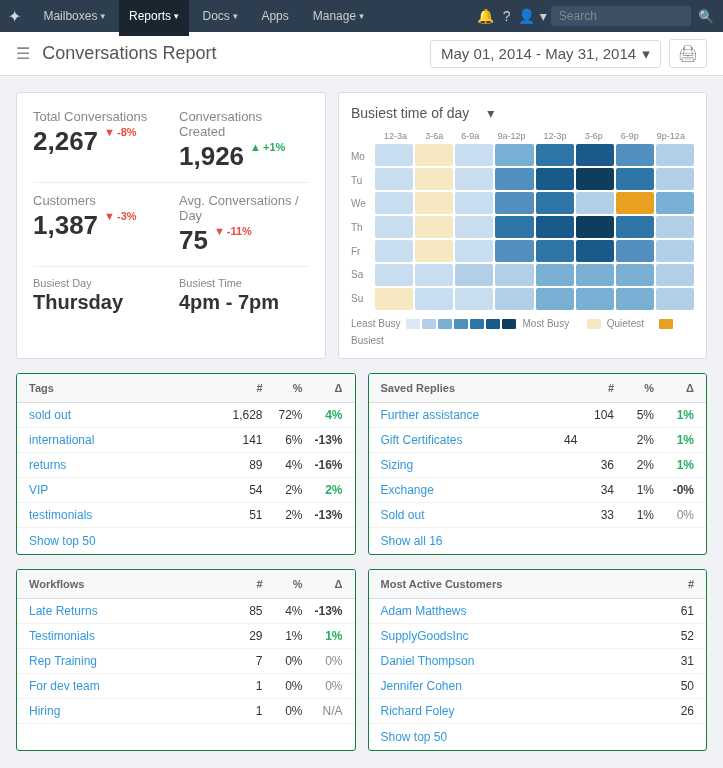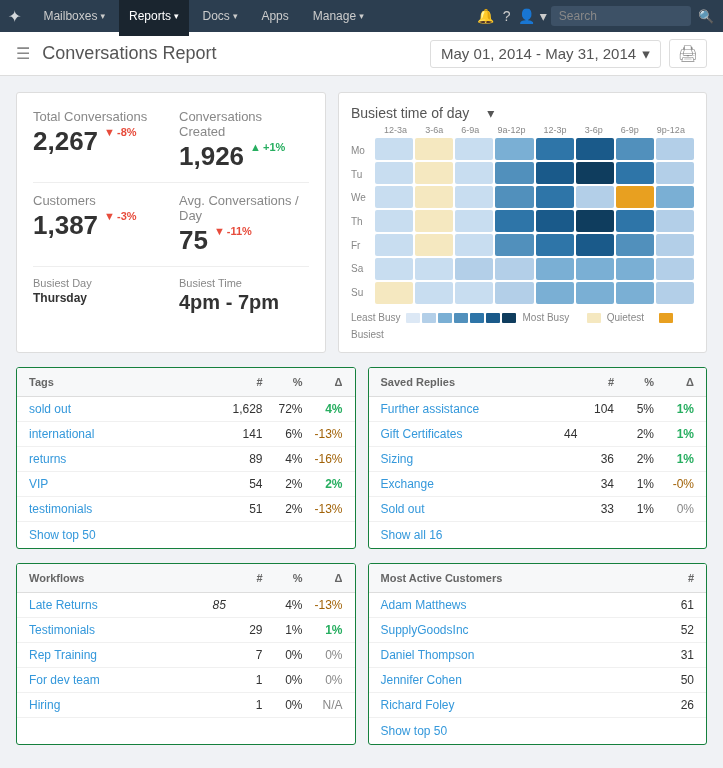--- a/index.html
+++ b/index.html
@@ -107,35 +107,35 @@
       font-size: 11px;
       display: flex;
       align-items: center;
       gap: 2px;
     }
     .delta-down { color: #e74c3c; }
     .delta-up { color: #27ae60; }
     .stat-divider { border: none; border-top: 1px solid #eee; margin: 10px 0; }
     .busiest-row { display: grid; grid-template-columns: 1fr 1fr; gap: 16px; margin-top: 4px; }
     .busiest-label { font-size: 11px; color: #888; margin-bottom: 2px; }
-    .busiest-value { font-size: 12px; font-weight: bold; color: #333; }
+    .busiest-value { font-size: 20px; font-weight: bold; color: #333; }
     .busiest-time-val { font-size: 20px; font-weight: bold; color: #333; }
 
     
     .heatmap-panel {
       background: #fff;
       border: 1px solid #ddd;
       border-radius: 3px;
       padding: 12px;
       flex: 1;
     }
     .heatmap-title {
       font-size: 14px;
       color: #555;
-      margin-bottom: 4px;
+      margin-bottom: 10px;
       display: flex;
       align-items: center;
       gap: 18px;
       cursor: pointer;
     }
     .heatmap-grid-container {
       display: flex;
       gap: 4px;
     }
     .heatmap-row-labels {
@@ -219,21 +219,21 @@
     .tbl-customers .table-header { grid-template-columns: 1fr 40px; }
     .tbl-customers .table-row-item { grid-template-columns: 1fr 40px; }
     .link-cell { color: #3498db; cursor: pointer; }
     .show-more {
       padding: 6px 12px;
       font-size: 12px;
       color: #3498db;
       cursor: pointer;
     }
     .delta-pos { color: #27ae60; font-weight: bold; }
-    .delta-neg { color: #a16207; font-weight: normal; }
+    .delta-neg { color: #404040; font-weight: bold; }
     .delta-zero { color: #888; }
     .delta-na { color: #888; }
     .col-right { text-align: right; }
   </style>
 </head>
 <body>
 
 <div class="top-nav">
   <span class="nav-logo">✦</span>
   <a class="nav-item">
@@ -538,21 +538,21 @@
     <div class="table-panel tbl-workflow">
       <div class="table-header">
         <span>Workflows</span>
         <span class="col-right">#</span>
         <span class="col-right">%</span>
         <span class="col-right">Δ</span>
       </div>
       <div id="workflow-rows">
           <div class="table-row-item">
             <span class="link-cell">Late Returns</span>
-            <span style=" font-style: italic;">85</span>
+            <span style="text-align: right;">85</span>
             <span style="text-align: right;">4%</span>
             <span class="delta-neg" style="text-align: right;">-13%</span>
           </div>
           <div class="table-row-item">
             <span class="link-cell">Testimonials</span>
             <span style="text-align: right;">29</span>
             <span style="text-align: right;">1%</span>
             <span class="delta-pos" style="text-align: right;">1%</span>
           </div>
           <div class="table-row-item">

